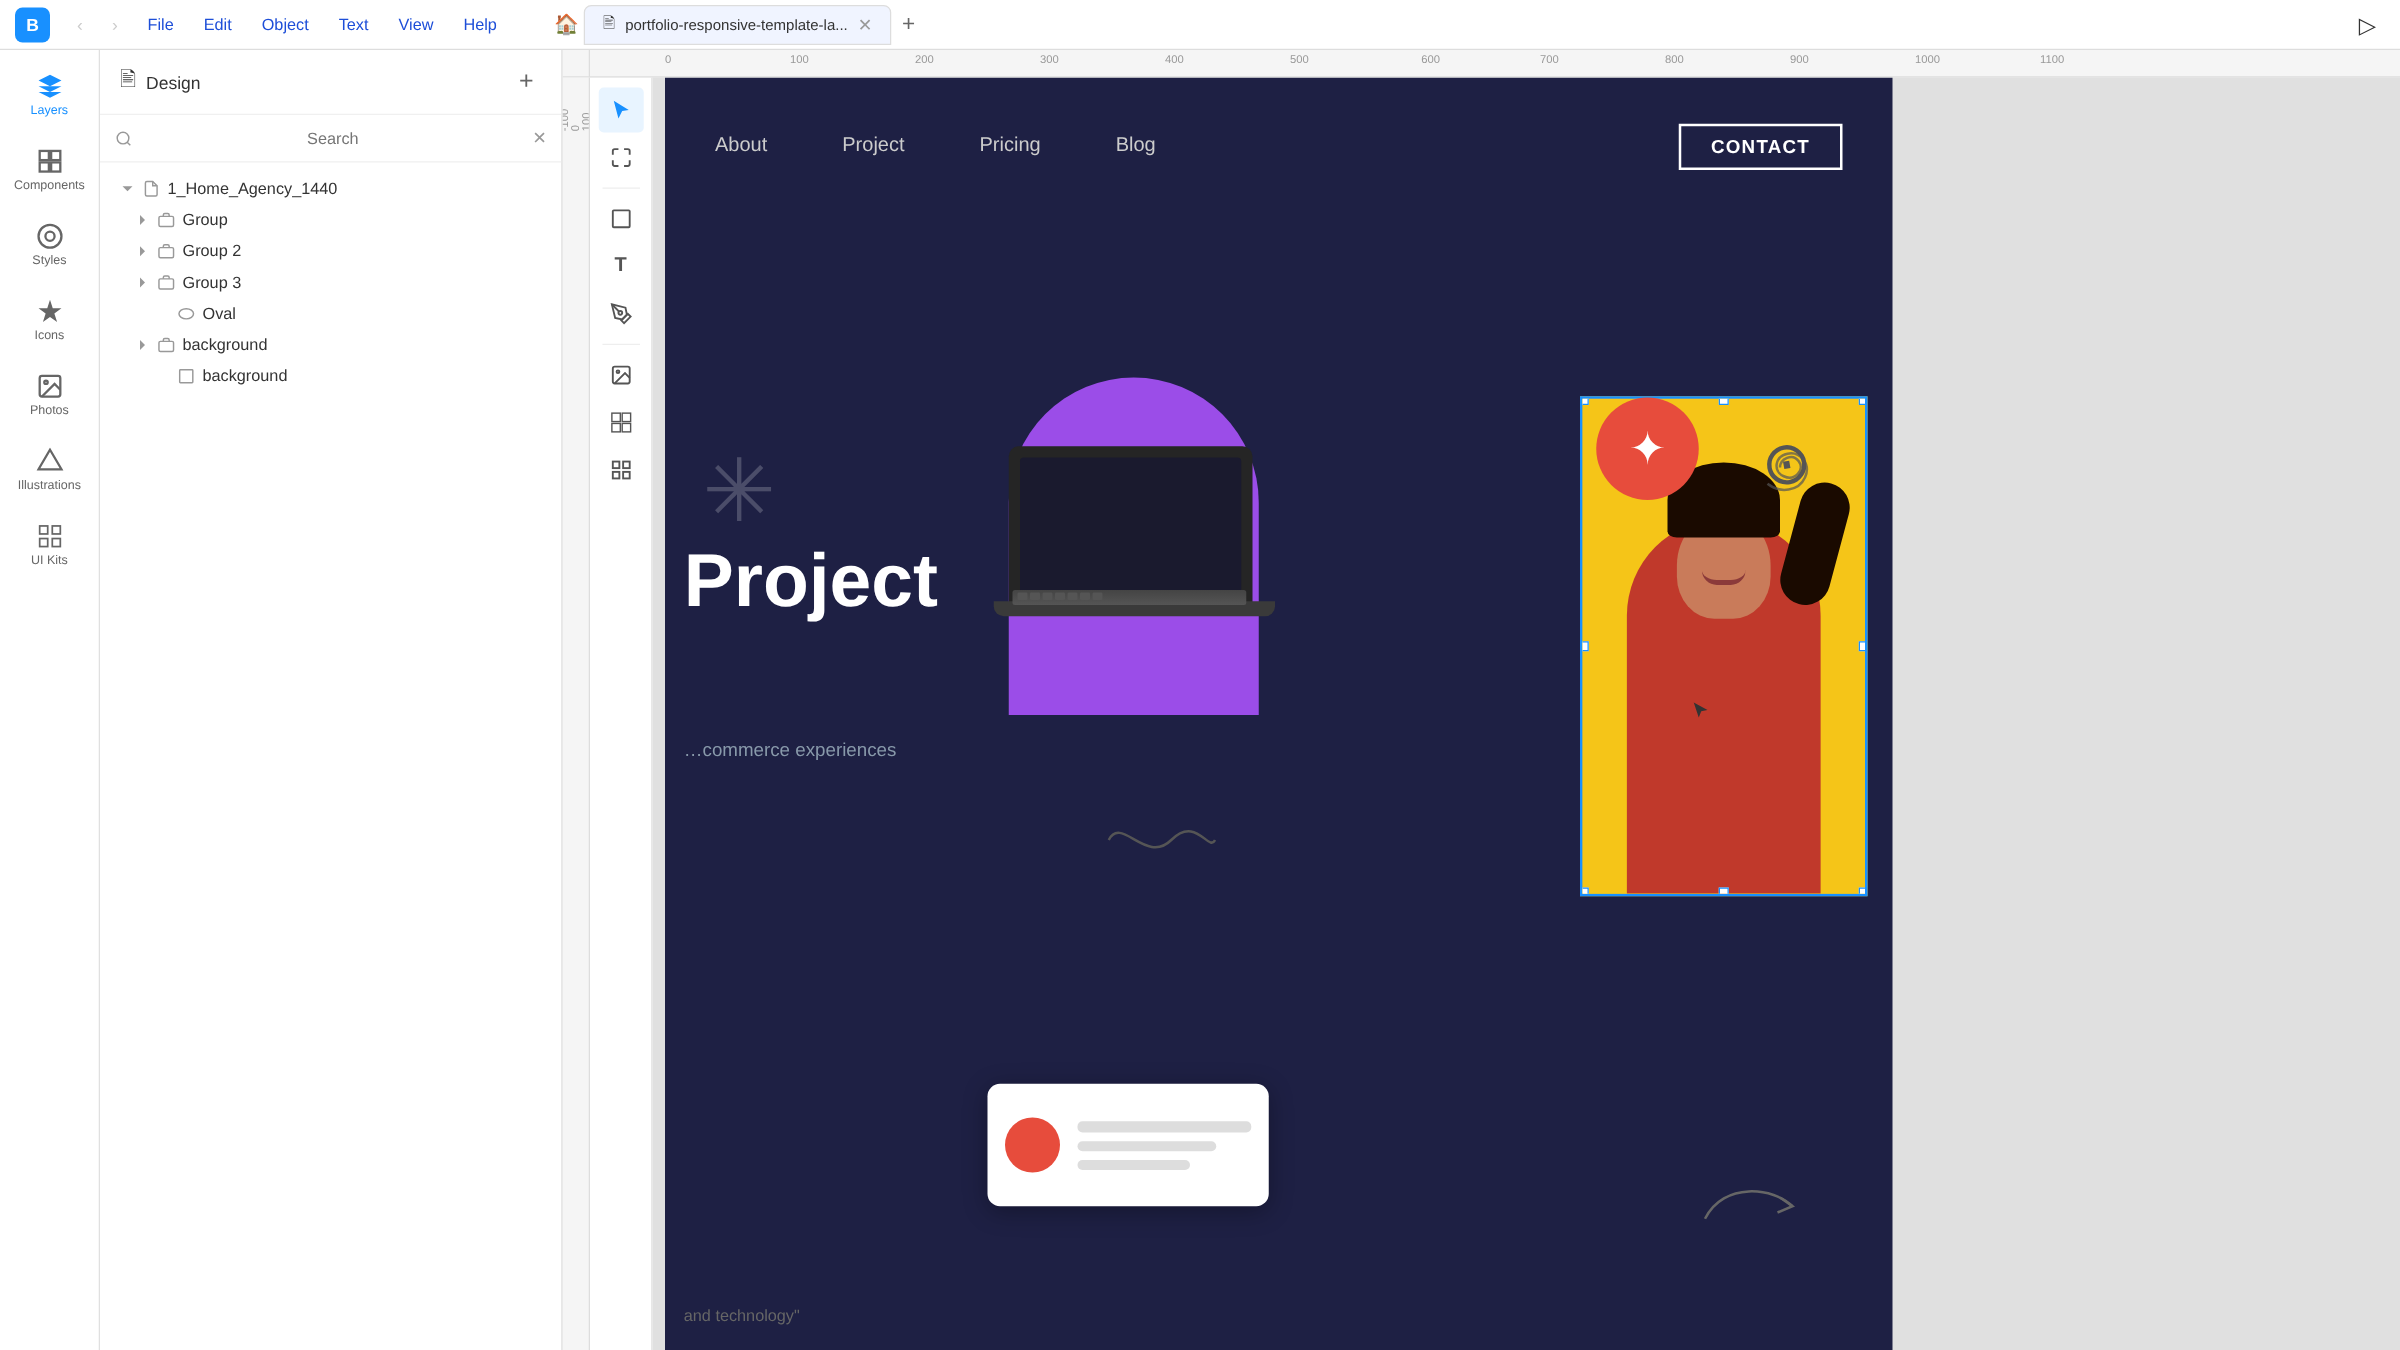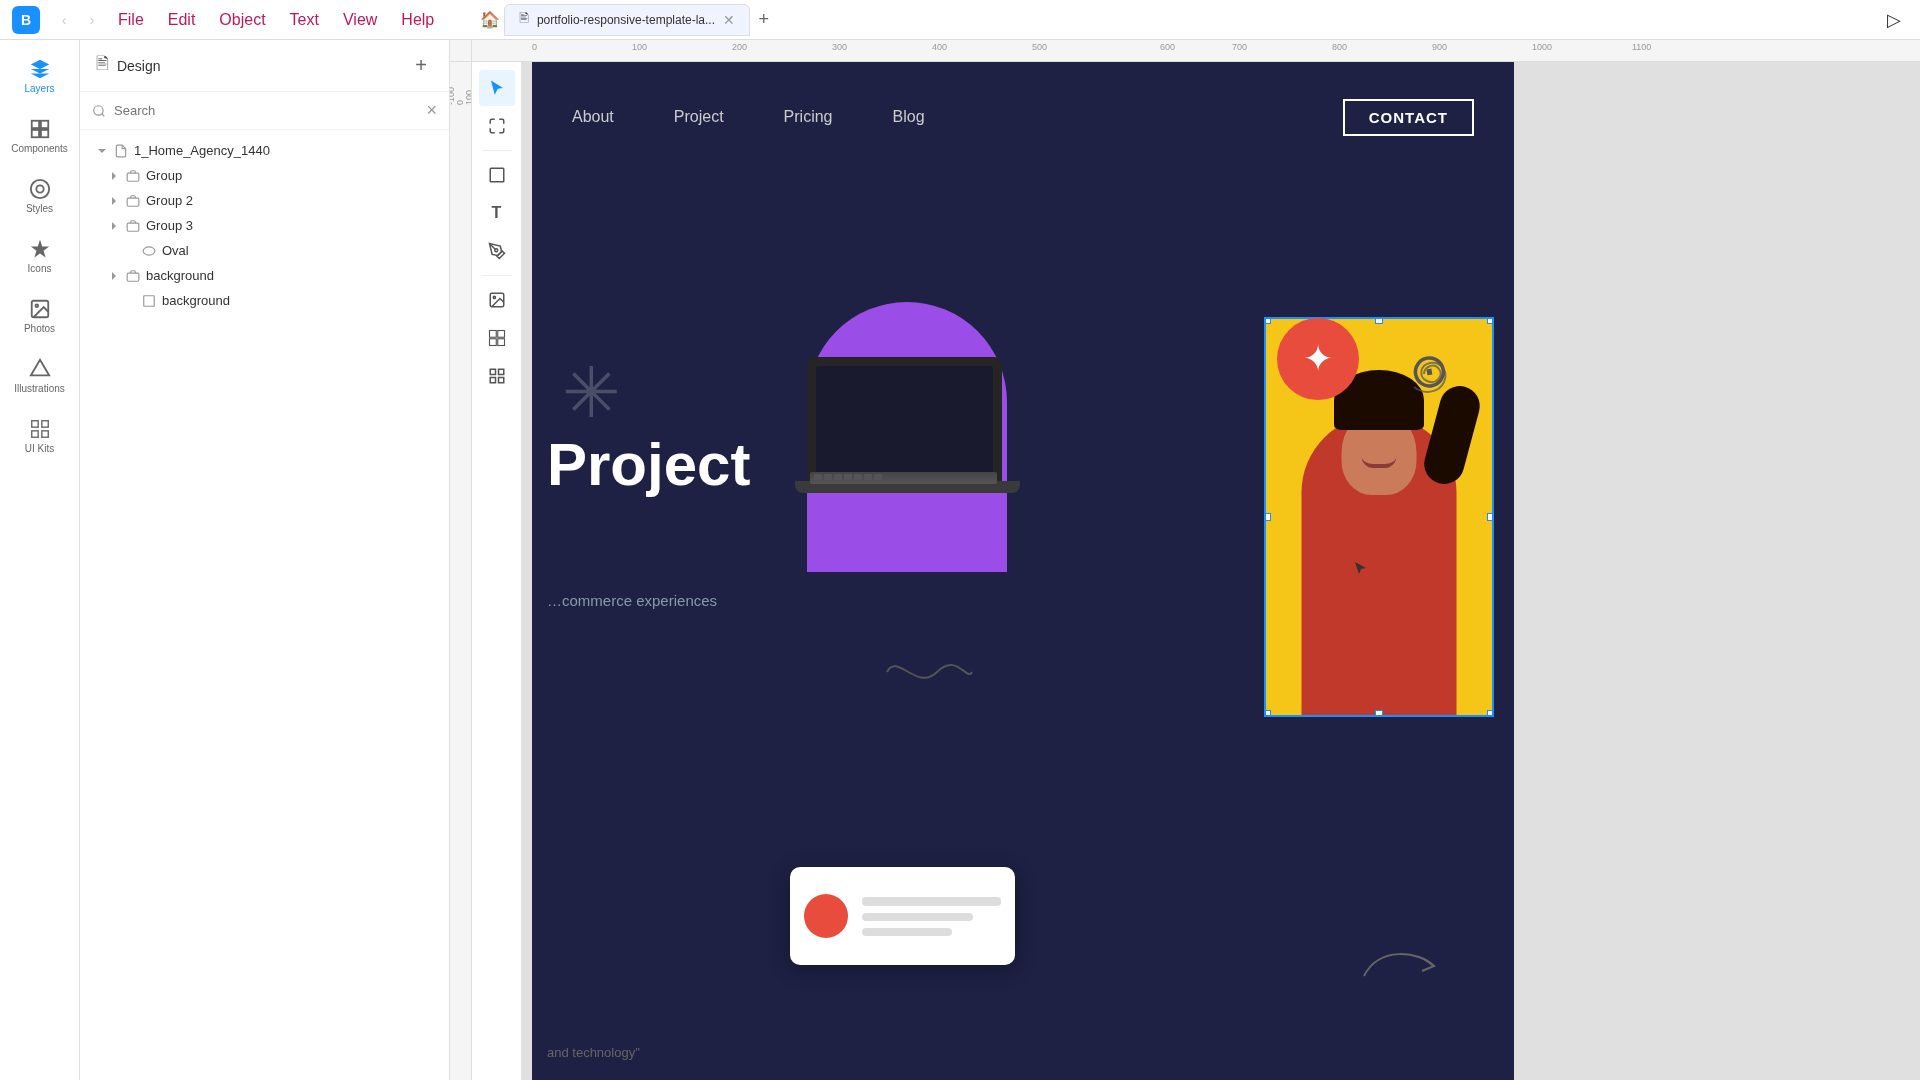--- a/index.html
+++ b/index.html
@@ -19,22 +19,22 @@
     .menu-logo {
       width: 28px; height: 28px;
       background: #1890ff;
       border-radius: 6px;
       display: flex; align-items: center; justify-content: center;
       color: #fff; font-weight: bold; font-size: 14px;
       margin-right: 8px;
     }
     .menu-item {
       padding: 4px 10px;
-      font-size: 16px;
-      color: #be185d;
+      font-size: 13px;
+      color: #1d4ed8;
       cursor: pointer;
       border-radius: 4px;
     }
     .tab-bar {
       display: flex;
       align-items: center;
       margin-left: 16px;
       gap: 0;
     }
     .tab {
@@ -110,20 +110,21 @@
       border-bottom: 1px solid #f0f0f0;
       gap: 8px;
     }
     .search-input {
       flex: 1;
       border: none;
       outline: none;
       font-size: 13px;
       color: #333;
       background: transparent;
+      text-align: center;
     }
     .layer-list { flex: 1; overflow-y: auto; padding: 8px 0; }
     .layer-item {
       display: flex;
       align-items: center;
       padding: 5px 16px;
       cursor: pointer;
       font-size: 13px;
       color: #333;
       gap: 6px;
@@ -461,21 +462,21 @@
     <div class="ruler-corner"></div>
 
     <div class="ruler-h">
       <div class="ruler-h-inner">
         <span class="ruler-mark" style="left:0px;">0</span>
         <span class="ruler-mark" style="left:100px;">100</span>
         <span class="ruler-mark" style="left:200px;">200</span>
         <span class="ruler-mark" style="left:300px;">300</span>
         <span class="ruler-mark" style="left:400px;">400</span>
         <span class="ruler-mark" style="left:500px;">500</span>
-        <span class="ruler-mark" style="left:628px;">600</span>
+        <span class="ruler-mark" style="left:605px;">600</span>
         <span class="ruler-mark" style="left:700px;">700</span>
         <span class="ruler-mark" style="left:800px;">800</span>
         <span class="ruler-mark" style="left:900px;">900</span>
         <span class="ruler-mark" style="left:1000px;">1000</span>
         <span class="ruler-mark" style="left:1100px;">1100</span>
       </div>
     </div>
 
     <div class="ruler-left" style="position:absolute;top:22px;left:0;width:22px;bottom:0;background:#f5f5f5;border-right:1px solid #ddd;overflow:hidden;">
       <div style="position:absolute;top:0;left:0;width:100%;display:flex;flex-direction:column;align-items:center;padding-top:5px;">

